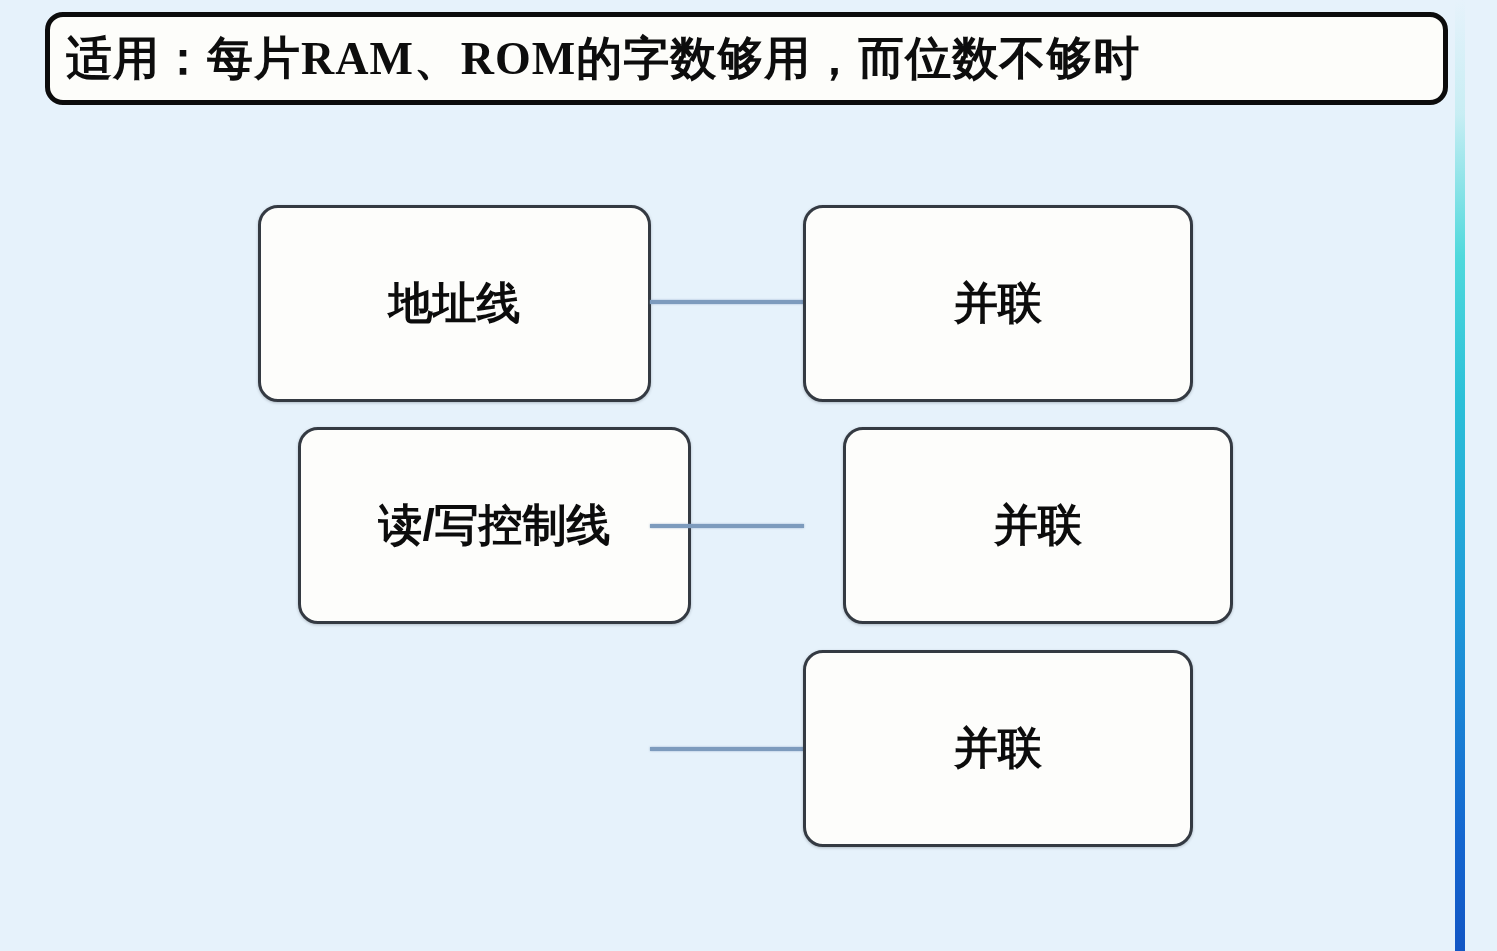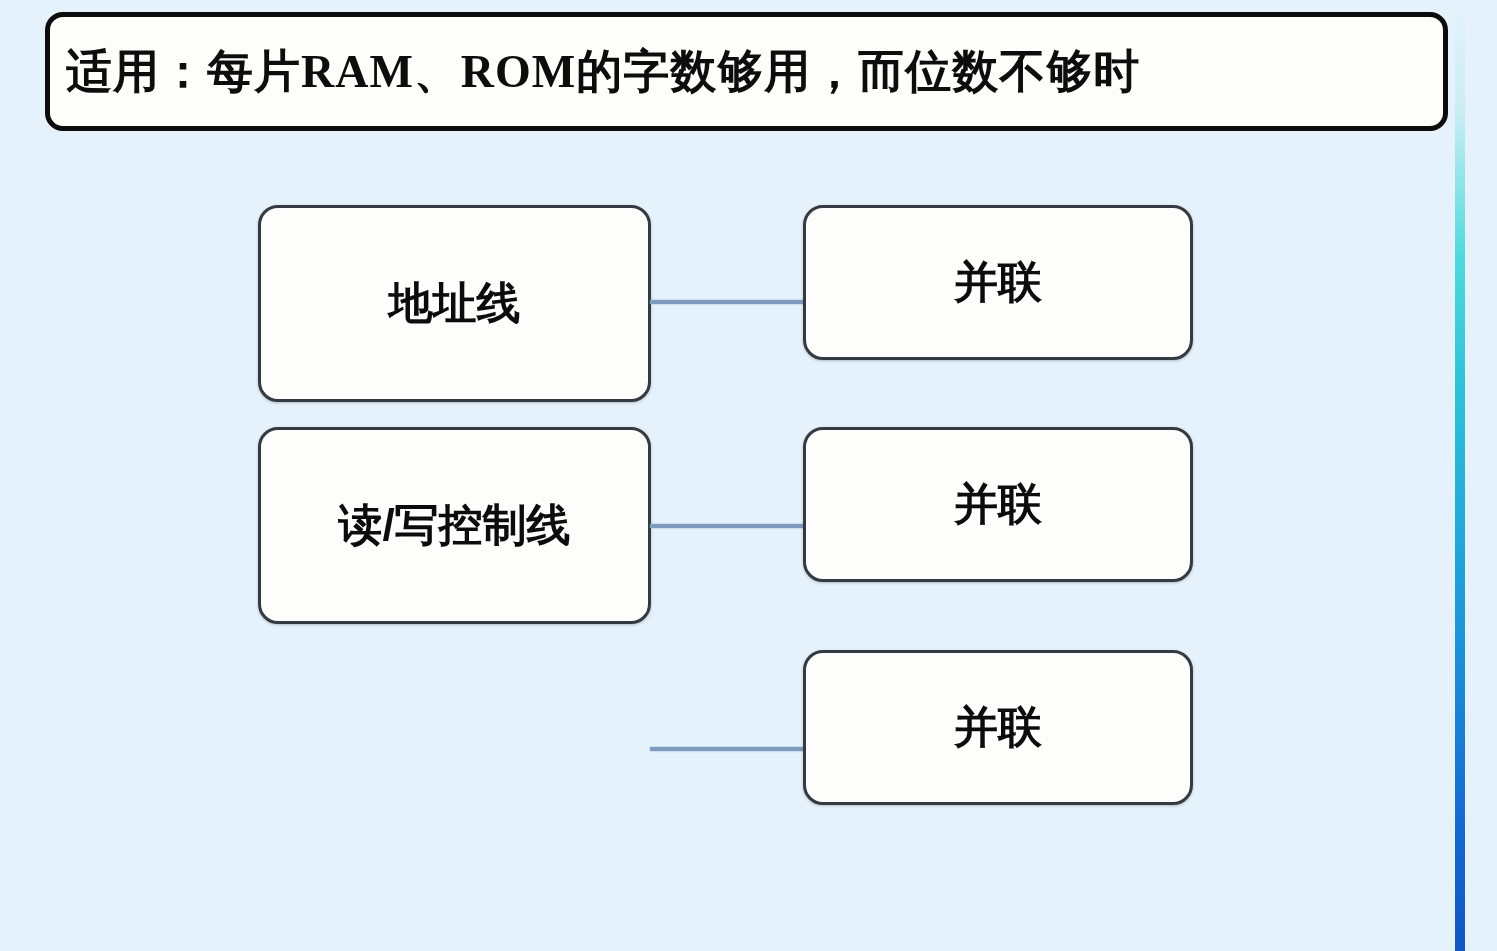--- a/index.html
+++ b/index.html
@@ -9,21 +9,21 @@
     height: 951px;
     background: #e6f2fb;
     overflow: hidden;
     font-family: "Liberation Sans", sans-serif;
   }
   .title-box {
     position: absolute;
     left: 45px;
     top: 12px;
     width: 1403px;
-    height: 119px;
+    height: 93px;
     box-sizing: border-box;
     background: #fdfdfa;
     border: 5px solid #0c0c0c;
     border-radius: 18px;
     display: flex;
     align-items: center;
     padding-left: 16px;
   }
   .title-text {
     font-size: 46px;
@@ -41,23 +41,23 @@
     border-radius: 20px;
     box-shadow: 0 1px 3px rgba(40,50,60,0.28);
     display: flex;
     align-items: center;
     justify-content: center;
     font-size: 44px;
     font-weight: bold;
     color: #0c0c0c;
   }
   .node-left  { left: 258px; width: 393px; height: 197px; }
-  .node-right { left: 803px; width: 390px; height: 155px; }
+  .node-right { left: 803px; width: 390px; height: 197px; }
   .row1 { top: 205px; }
-  .row2 { top: 427px; }
+  .row2 { top: 427px; margin-left: 40px; }
   .row3 { top: 650px; }
   .connector {
     position: absolute;
     left: 650px;
     width: 154px;
     height: 4px;
     background: #7d9bbd;
     box-shadow: 0 0 2px rgba(125,155,189,0.8);
   }
   .conn1 { top: 300px; }

